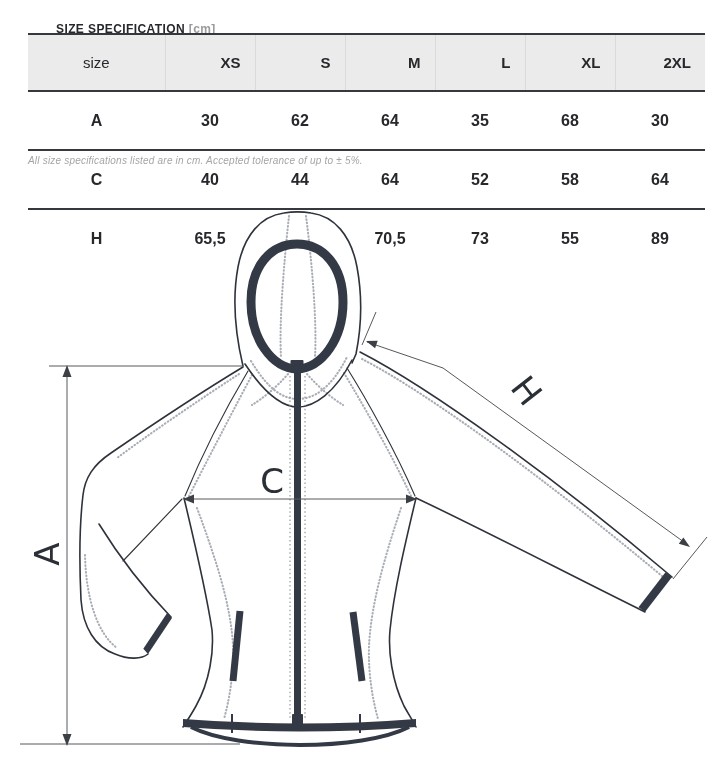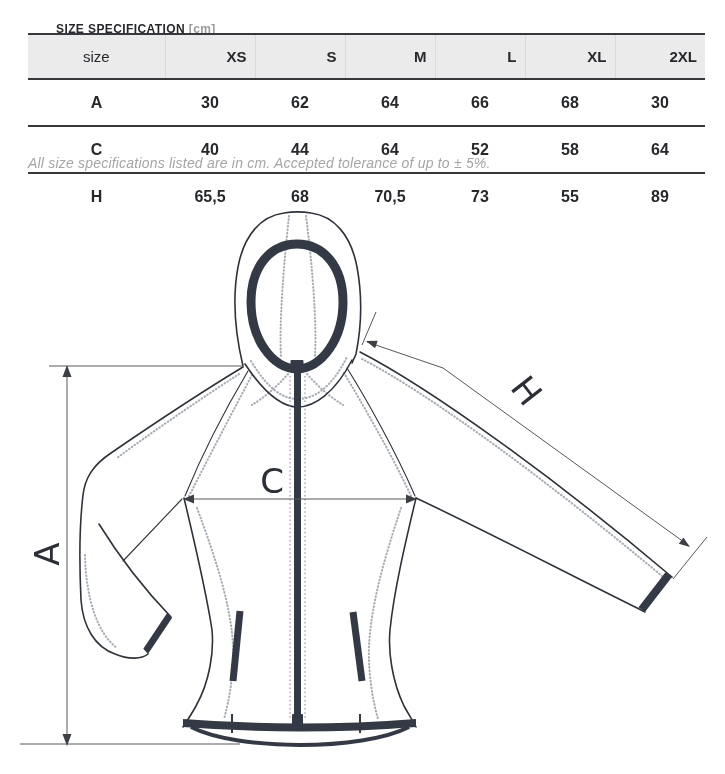--- a/index.html
+++ b/index.html
@@ -13,31 +13,31 @@
     font-size:12px;font-weight:bold;letter-spacing:.4px;color:#26282c;
   }
   .title .unit{color:#9b9b9b;}
   table.spec{
     position:absolute;left:28px;top:33px;width:677px;
     border-collapse:collapse;table-layout:fixed;
     border-top:2px solid #35383d;
   }
   table.spec thead tr{background:#ebebeb;}
   table.spec th,table.spec td{
-    text-align:center;vertical-align:middle;padding:8px;
+    text-align:center;vertical-align:middle;padding:14px;
     font-size:16px;font-weight:bold;color:#26282c;
   }
   table.spec thead th{height:27px;border-bottom:2px solid #35383d;font-size:15px;}
   table.spec thead th + th{border-left:1px solid #dadada;text-align:right;}
   table.spec thead th.size-col{font-weight:normal;}
   table.spec tbody th,table.spec tbody td{height:29px;}
   table.spec tbody tr:not(:last-child){border-bottom:2px solid #35383d;}
   .footnote{
     position:absolute;left:28px;top:155px;margin:0;
-    font-size:14px;font-style:italic;color:#a5a5a5;letter-spacing:.2px;
+    font-size:10px;font-style:italic;color:#a5a5a5;letter-spacing:.2px;
   }
   svg.diagram{position:absolute;left:0;top:180px;}
   svg .outline{fill:none;stroke:#2e333b;stroke-width:1.6;stroke-linecap:round;}
   svg .thin{fill:none;stroke:#2e333b;stroke-width:1.1;stroke-linecap:round;}
   svg .stipple{fill:none;stroke:#a9aeb6;stroke-width:2.1;stroke-linecap:round;stroke-dasharray:.6 2.8;}
   svg .zipdots{fill:none;stroke:#8a8f96;stroke-width:1.1;stroke-dasharray:1.5 2.6;}
   svg .darkfill{fill:#343a45;stroke:none;}
   svg .darkline{fill:none;stroke:#343a45;}
   svg .white{fill:#ffffff;stroke:none;}
   svg .dim{fill:none;stroke:#55585c;stroke-width:1;}
@@ -74,21 +74,21 @@
         <th>XL</th>
         <th>2XL</th>
       </tr>
     </thead>
     <tbody>
       <tr>
         <th>A</th>
         <td>30</td>
         <td>62</td>
         <td>64</td>
-        <td>66</td>
+        <td>35</td>
         <td>68</td>
         <td>30</td>
       </tr>
       <tr>
         <th>C</th>
         <td>40</td>
         <td>44</td>
         <td>64</td>
         <td>52</td>
         <td>58</td>

